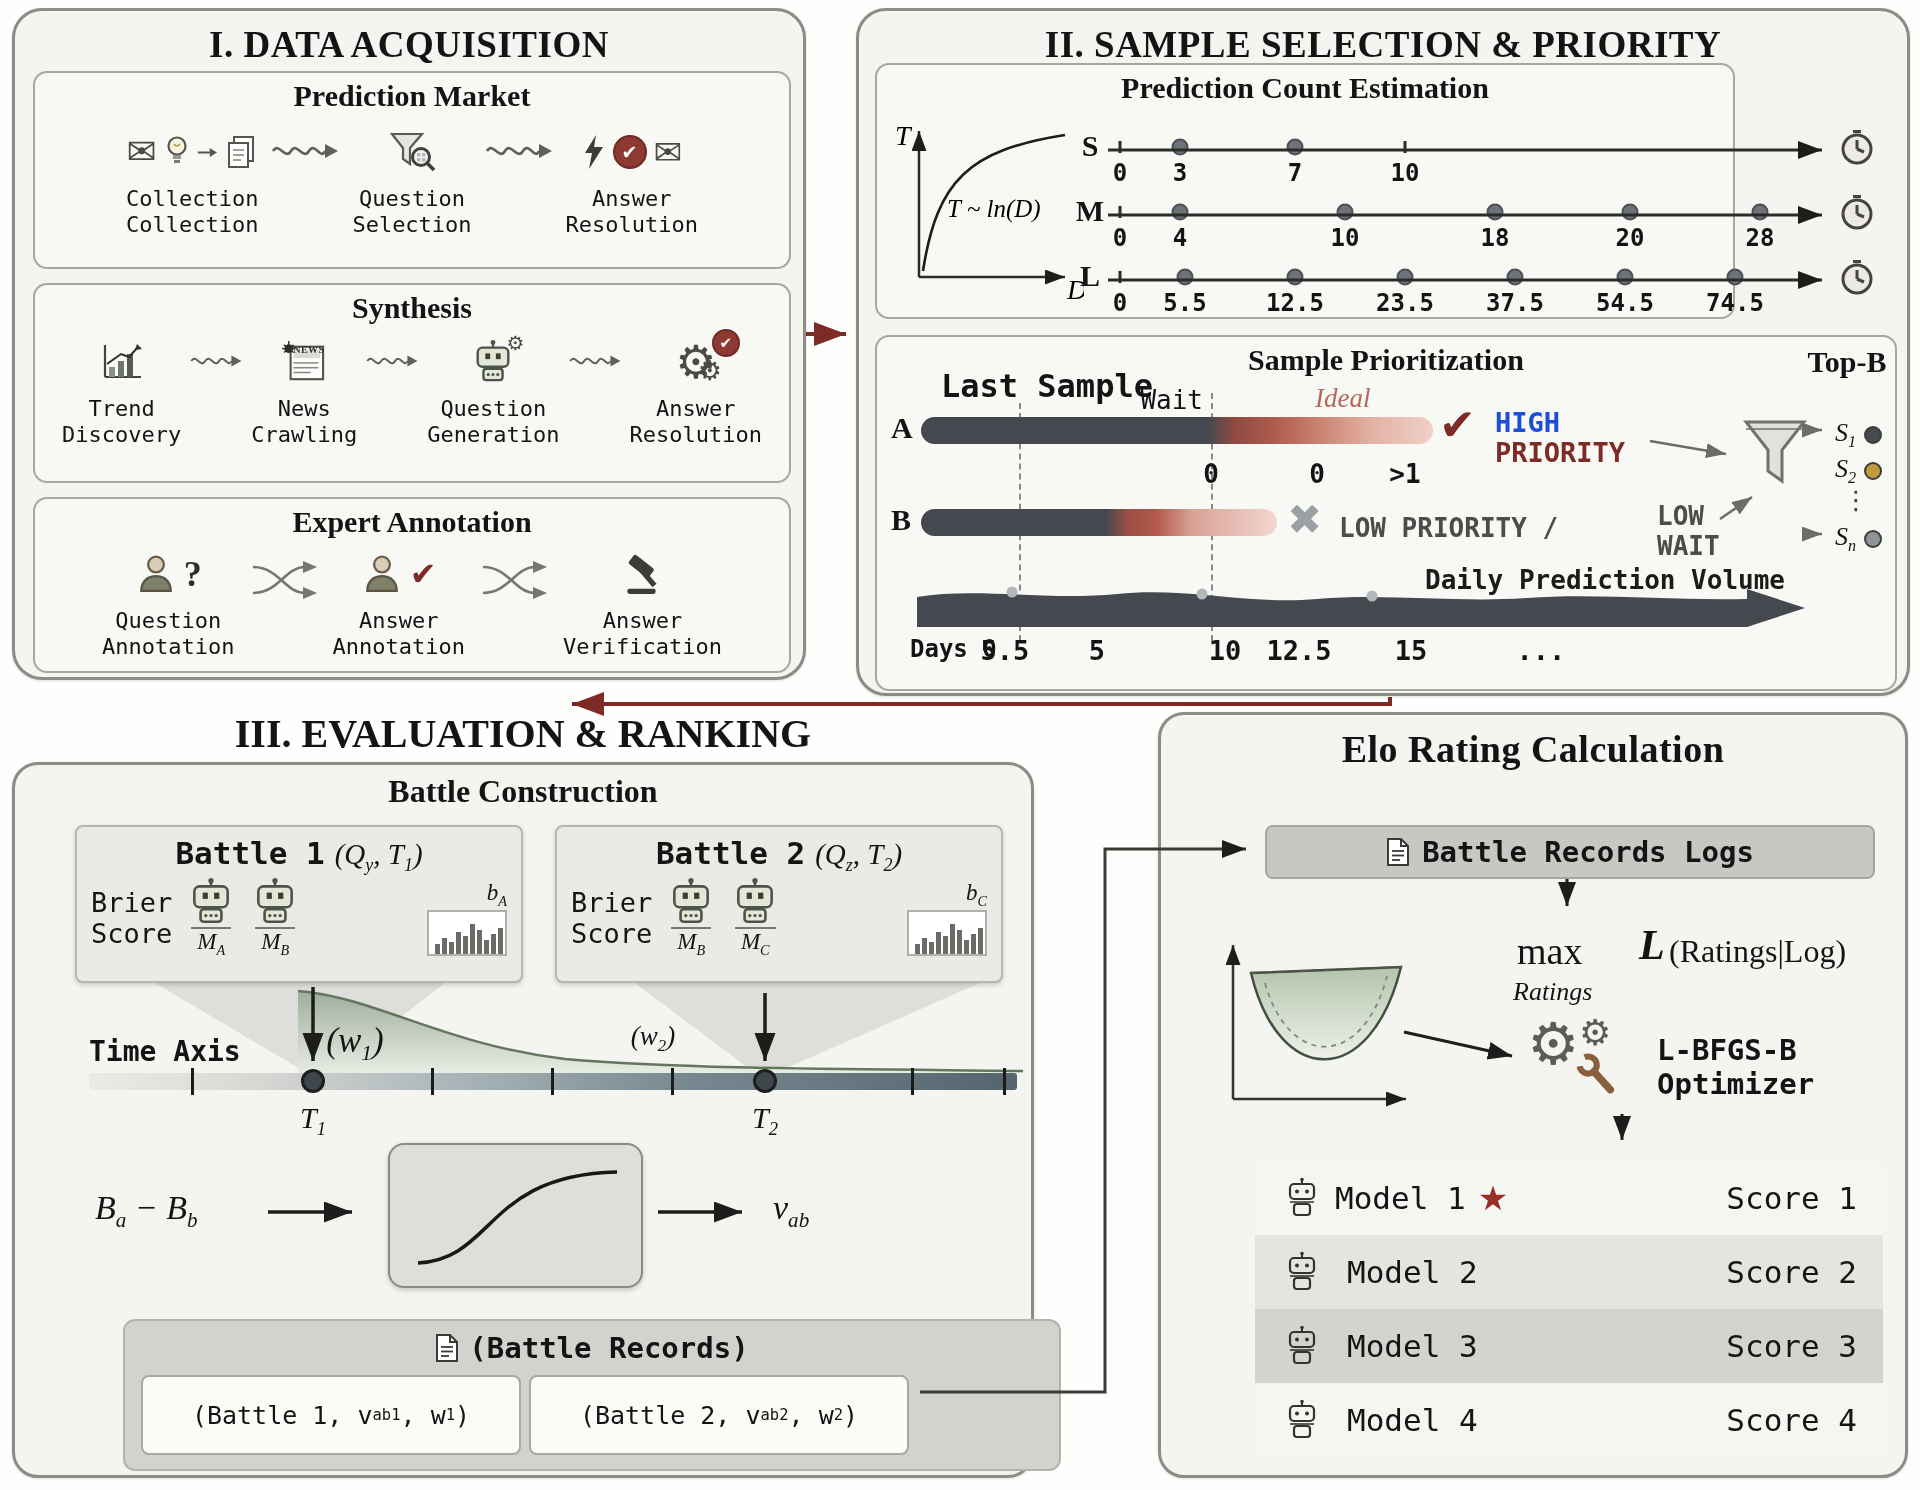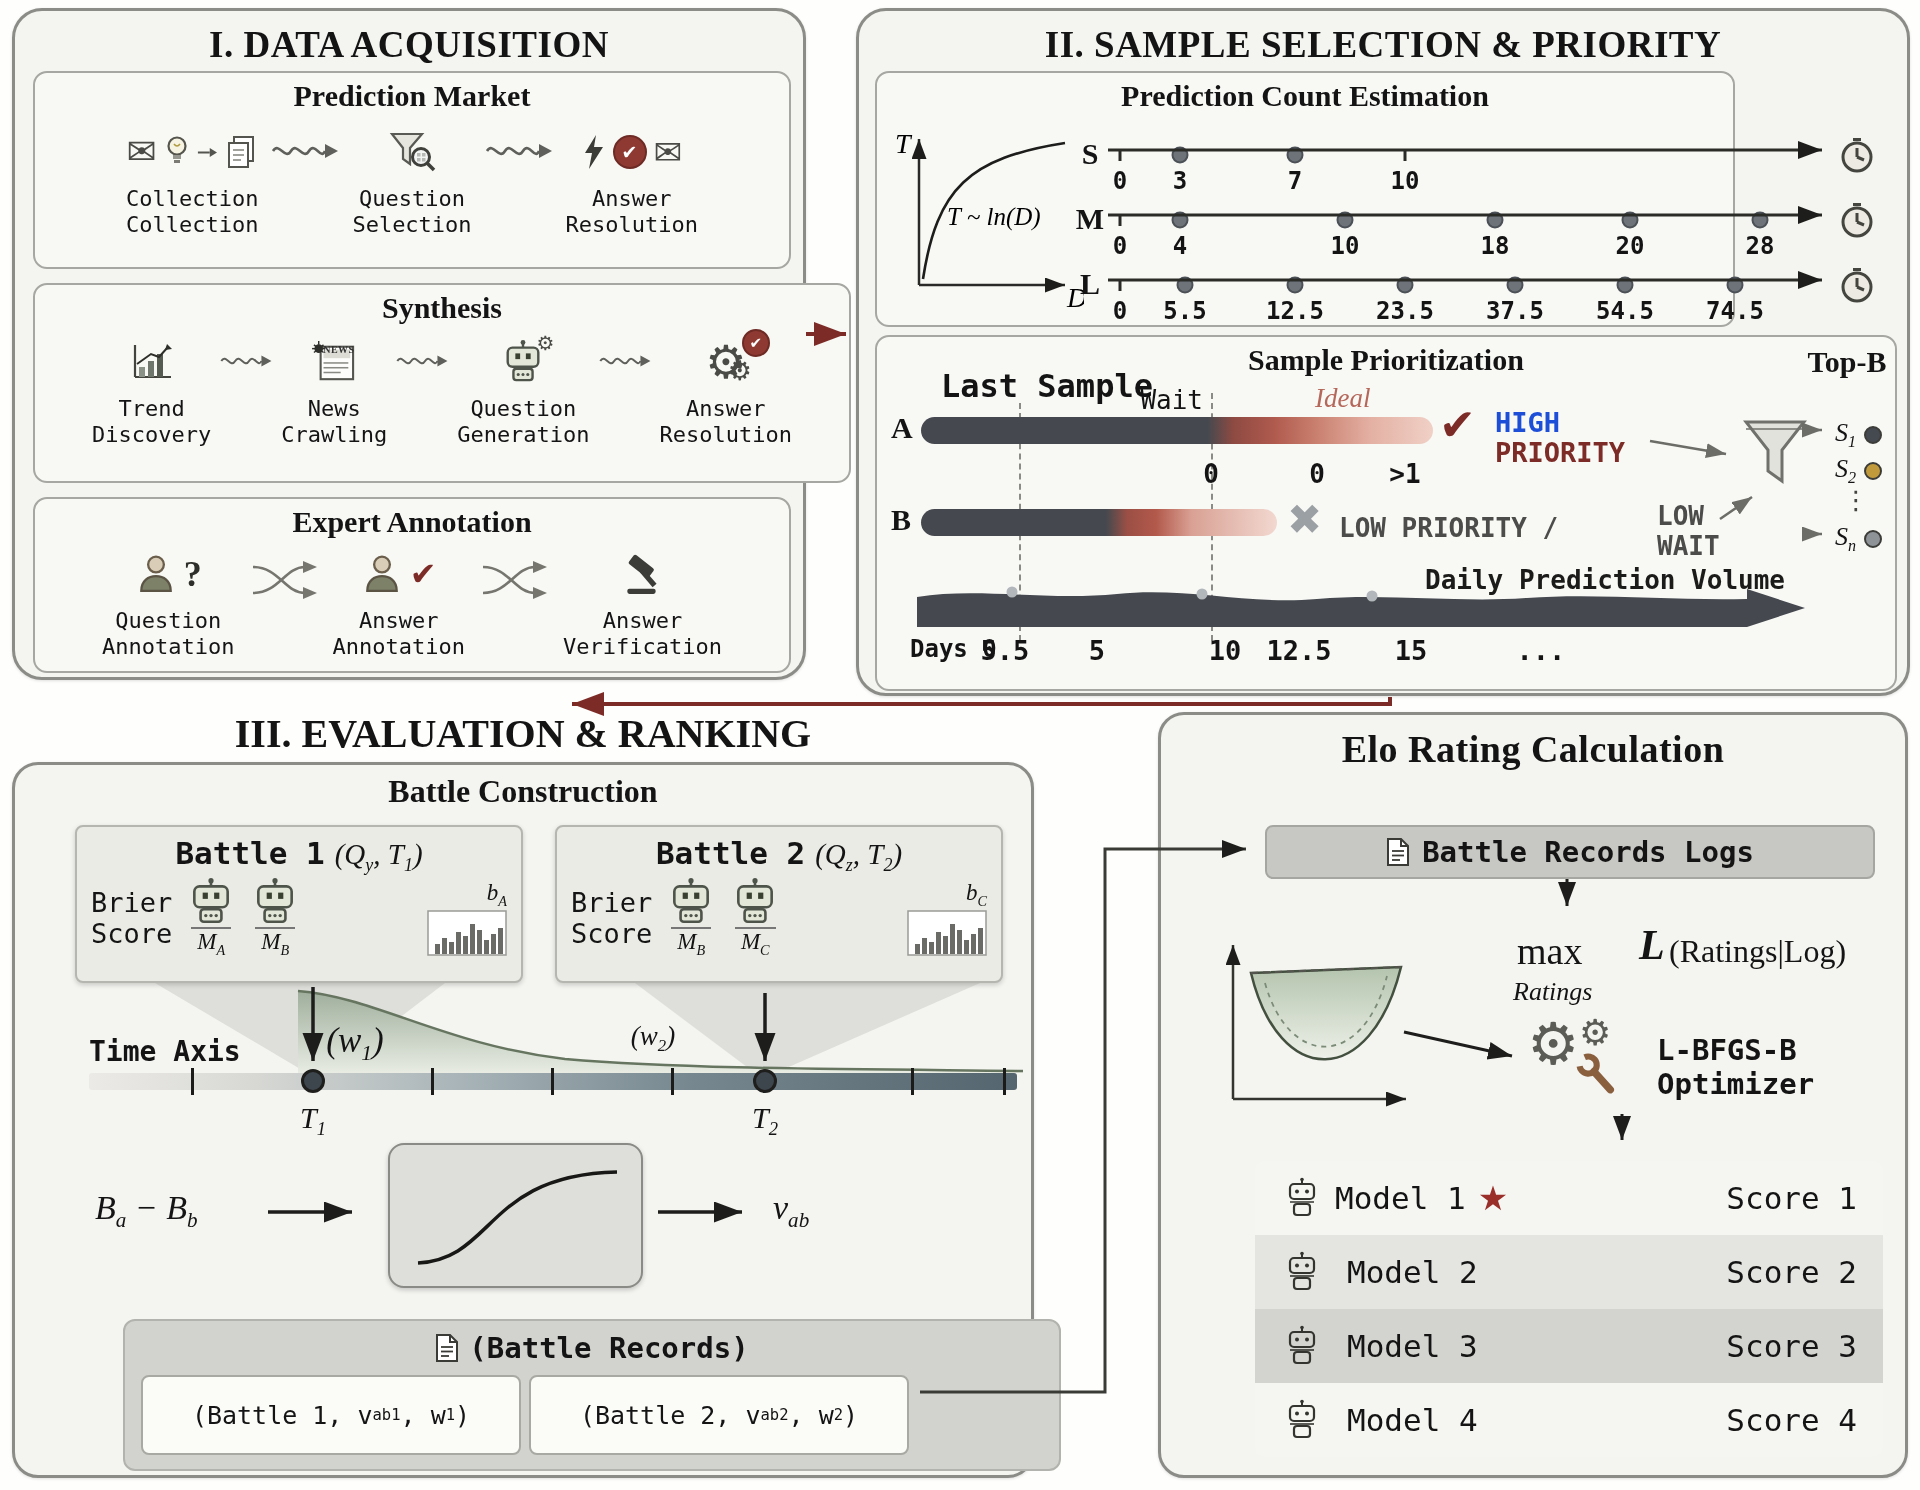--- a/index.html
+++ b/index.html
@@ -257,21 +257,21 @@
             <span class="glyph" style="font-size:34px">✉</span>
           </div>
           <div class="lbl">
               <span>Answer</span>
               <span>Resolution</span>
             </div>
         </div>
       </div>
     </div>
 
-    <div class="subbox" style="left:18px;top:272px;width:818px;height:200px">
+    <div class="subbox" style="left:18px;top:272px;width:758px;height:200px">
       <div class="stitle">Synthesis</div>
       <div class="steps" style="top:50px;gap:8px">
         <div class="step">
           <div class="irow">
               <svg width="44" height="40" viewBox="0 0 44 40">
                 <use href="#sym-chart"></use>
               </svg>
             </div>
           <div class="lbl">
               <span>Trend</span>
@@ -371,21 +371,21 @@
               <span>Verification</span>
             </div>
         </div>
       </div>
     </div>
   </div>
 
   <div class="panel" style="left:856px;top:8px;width:1054px;height:688px">
     <div class="ptitle">II. SAMPLE SELECTION &amp; PRIORITY</div>
 
-    <div class="subbox" style="left:16px;top:60px;width:860px;height:256px">
+    <div class="subbox" style="left:16px;top:52px;width:860px;height:256px">
       <div class="stitle">Prediction Count Estimation</div>
       <svg class="abs" style="left:12px;top:40px" width="195" height="200" viewBox="0 0 195 200">
         <path d="M30,172 V26" stroke="#2a2a28" stroke-width="2.5" marker-end="url(#mk-k)" fill="none"></path>
         <path d="M30,172 H176" stroke="#2a2a28" stroke-width="2.5" marker-end="url(#mk-k)" fill="none"></path>
         <path d="M34,166 C48,75 80,45 176,30" stroke="#1d1d1b" stroke-width="2.6" fill="none"></path>
         <text x="6" y="40" font-family="Liberation Serif,serif" font-style="italic" font-size="28">T</text>
         <text x="178" y="194" font-family="Liberation Serif,serif" font-style="italic" font-size="28">D</text>
         <text x="58" y="112" font-family="Liberation Serif,serif" font-style="italic" font-size="25">T ~ ln(D)</text>
       </svg>
 

